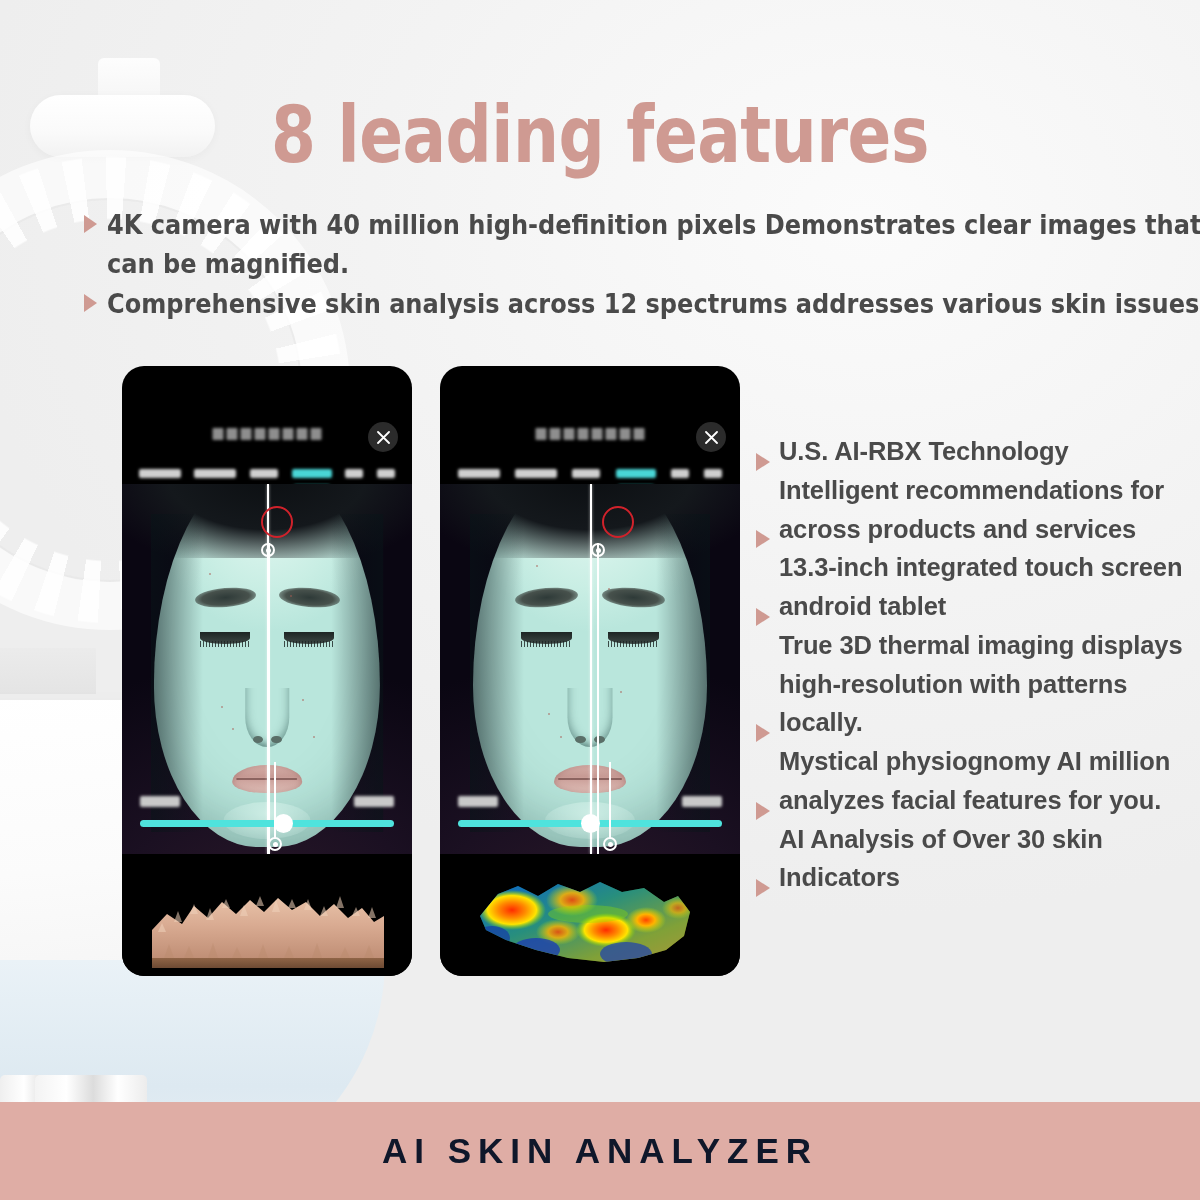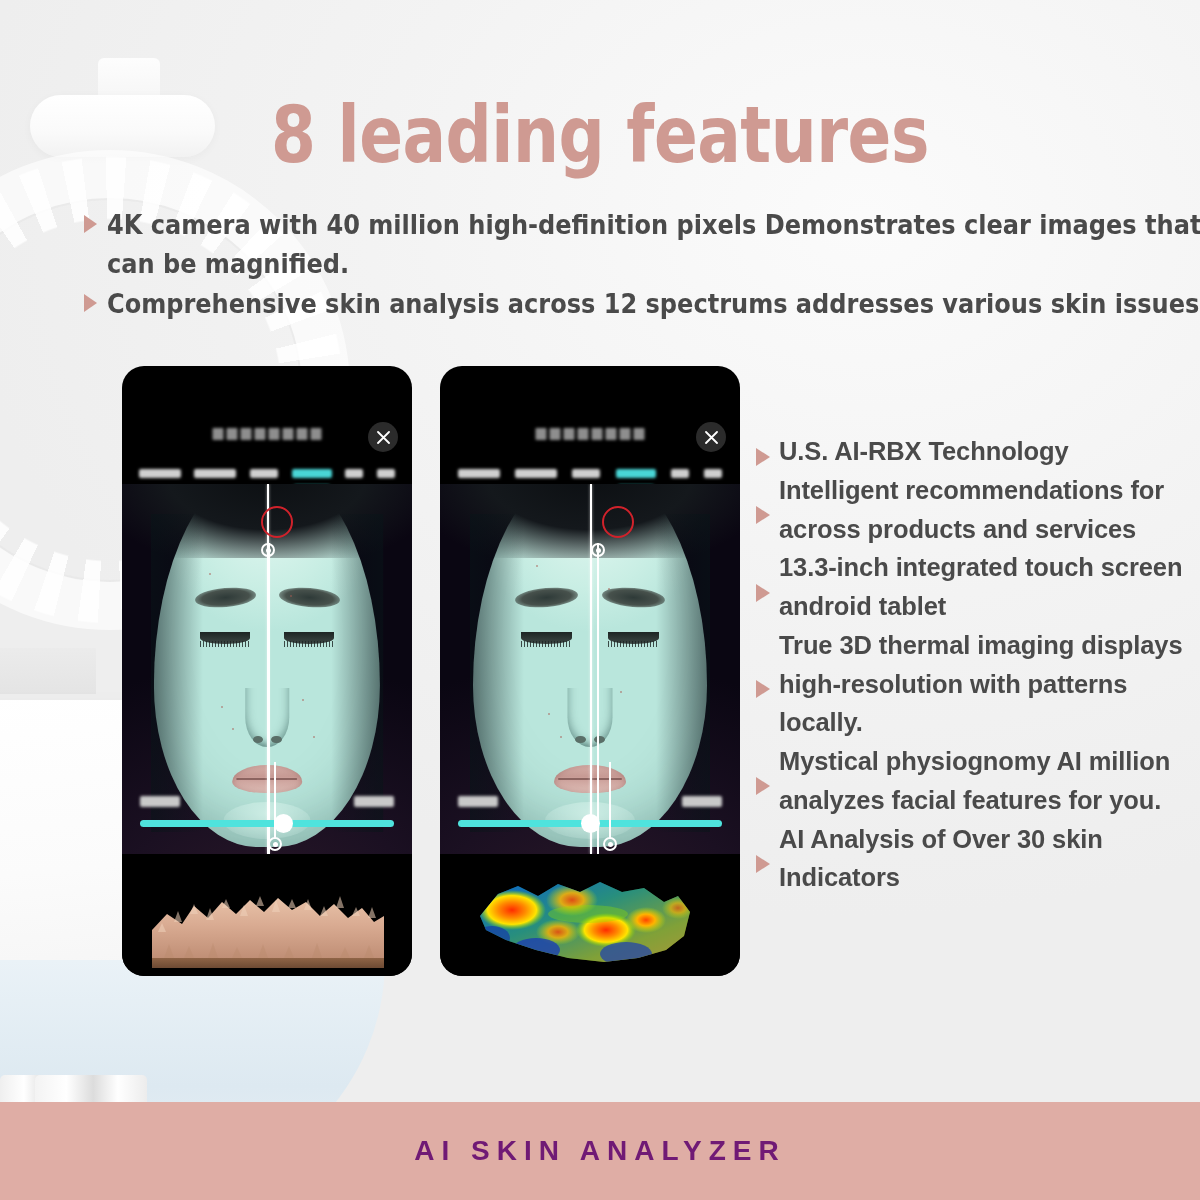--- a/index.html
+++ b/index.html
@@ -302,21 +302,21 @@
   }
 
   
   .ph-render { position:absolute; left:0; right:0; top:492px; bottom:0; background:#000; overflow:hidden; }
 
   
   #right-list {
     position:absolute;
     left:756px; top:432px; width:444px;
   }
-  .rl-item { display:flex; align-items:center; margin-bottom:0px; }
+  .rl-item { display:flex; align-items:flex-end; margin-bottom:0px; }
   .rl-tri {
     flex:none; width:0; height:0;
     border-left:14px solid #cf9a92;
     border-top:9px solid transparent;
     border-bottom:9px solid transparent;
     margin-right:9px; margin-top:11px;
   }
   .rl-text {
     font-size:25.5px;
     font-weight:bold;
@@ -325,22 +325,22 @@
     letter-spacing:-0.1px;
   }
 
   
   #banner {
     position:absolute; left:0; right:0; bottom:0; height:98px;
     background:#dfada5;
     display:flex; align-items:center; justify-content:center;
   }
   #banner-text {
-    color:#701a75;
-    font-size:28px;
+    color:#0f172a;
+    font-size:35px;
     font-weight:bold;
     letter-spacing:7px;
   }
 </style>
 </head>
 <body>
 
 <div id="poster">
 
   <div class="watermark" id="wm-panel"></div>

